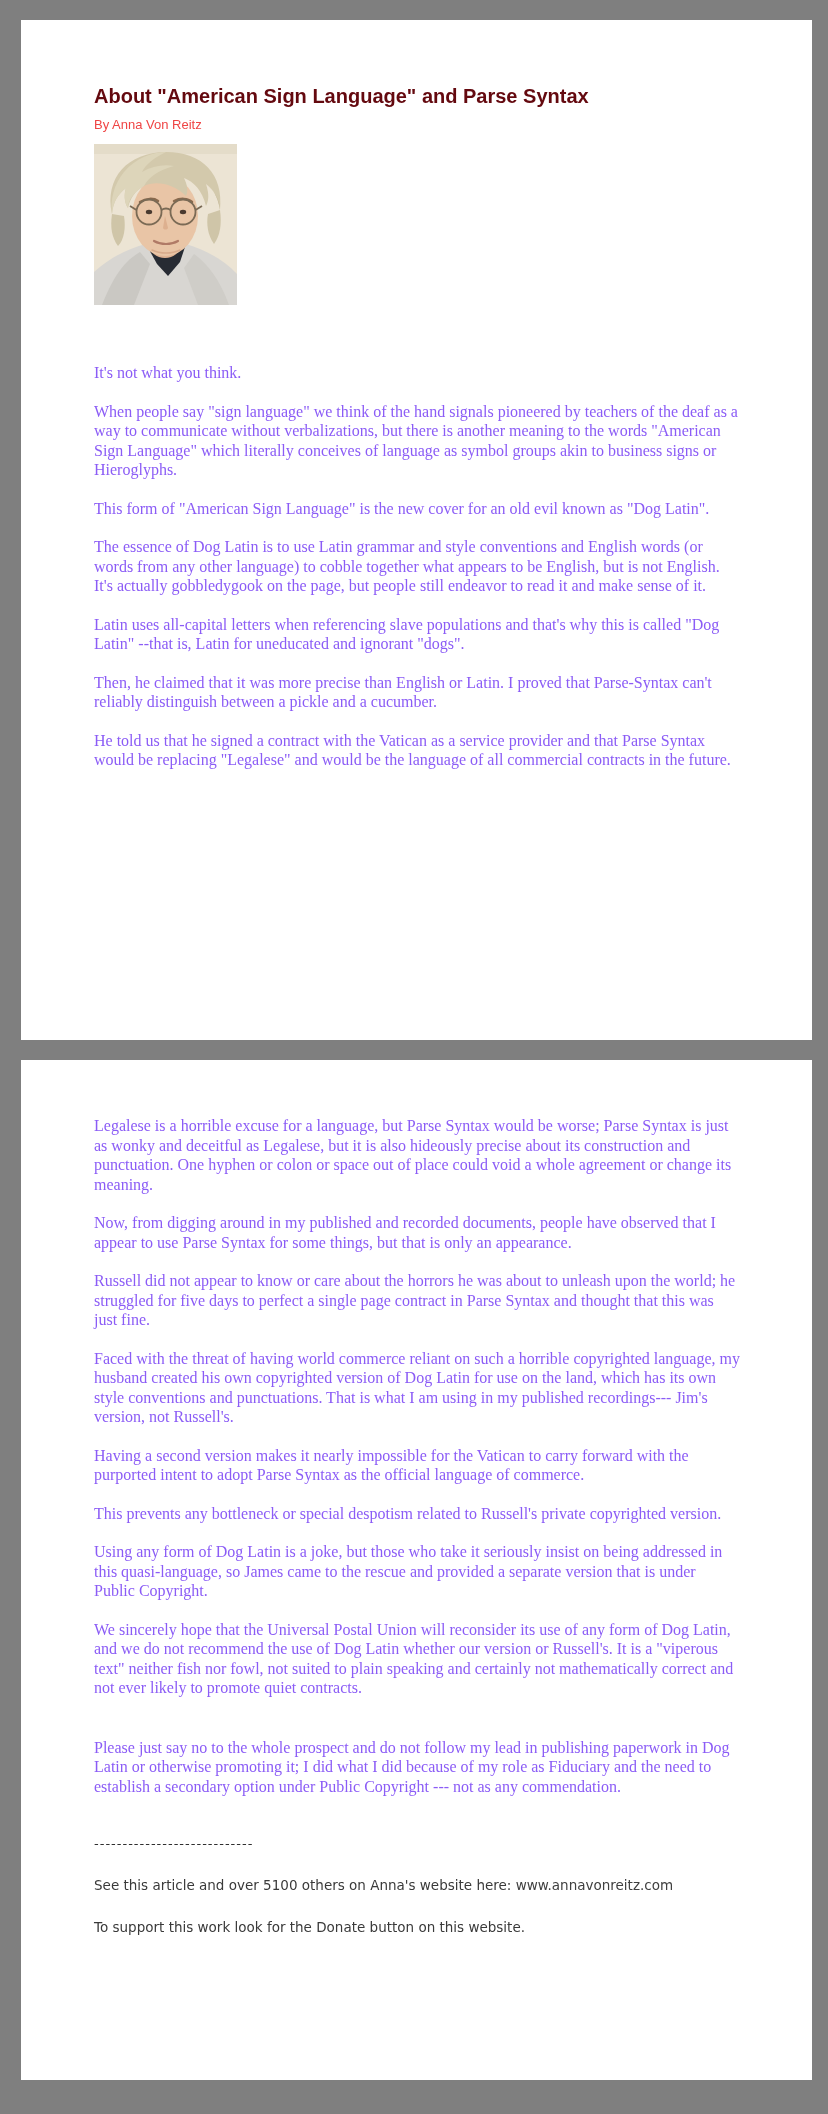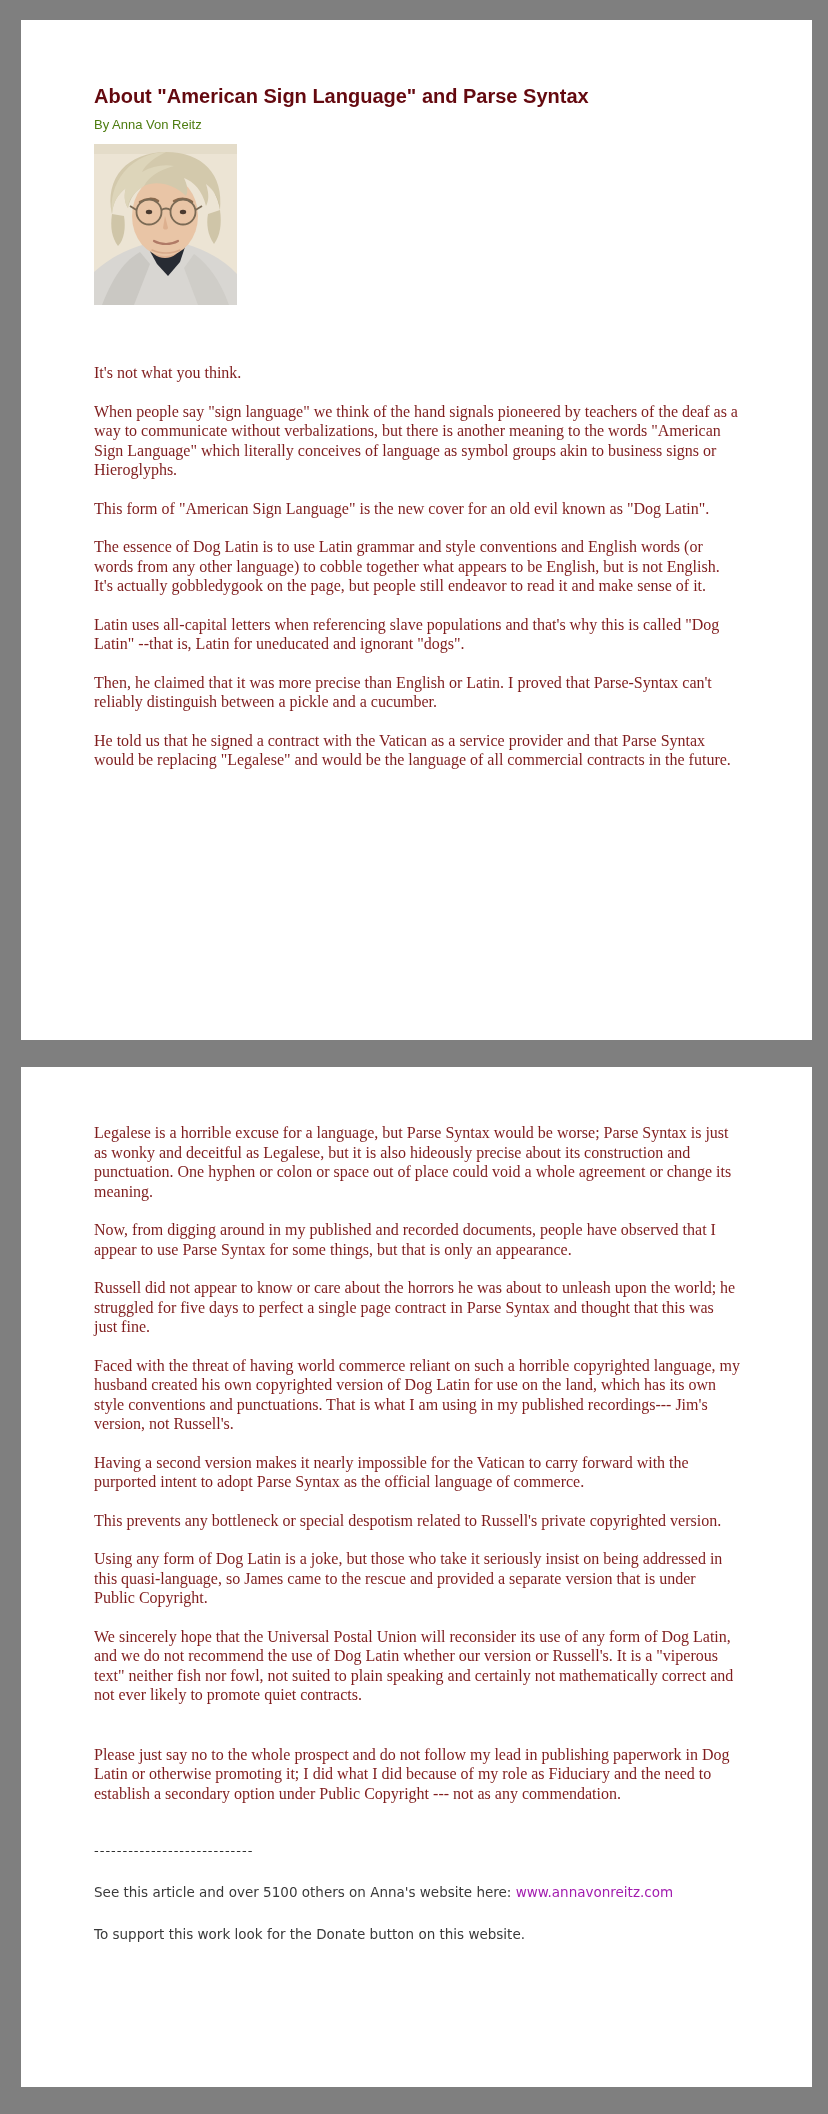--- a/index.html
+++ b/index.html
@@ -19,65 +19,65 @@
   .page {
     position: absolute;
     left: 21px;
     width: 791px;
     height: 1020px;
     background: #ffffff;
     overflow: hidden;
     box-sizing: border-box;
   }
   .page1 { top: 20px; padding: 64px 72px 0 73px; }
-  .page2 { top: 1060px; padding: 56px 72px 0 73px; margin-top: 7px; }
+  .page2 { top: 1060px; padding: 56px 72px 0 73px; }
   .article-title {
     margin: 0;
     font-family: "Liberation Sans", "DejaVu Sans", sans-serif;
     font-weight: bold;
     font-size: 20px;
     line-height: 1.2;
     color: #64090f;
   }
   .byline {
     margin: 9px 0 0 0;
     font-family: "Liberation Sans", "DejaVu Sans", sans-serif;
     font-size: 13px;
-    color: #4d7c0f;
+    color: #ef4444;
   }
   .author-photo {
     display: block;
     margin-top: 12px;
     width: 143px;
     height: 161px;
   }
   .body-para {
     margin: 19px 0 0 0;
     font-size: 16px;
     line-height: 19.5px;
-    color: #7f1d1d;
+    color: #8b5cf6;
     max-width: 648px;
   }
   .first-para { margin-top: 58px; }
   .gap-before { margin-top: 40px; }
   .footer-sep {
     margin: 40px 0 0 0;
     font-family: "DejaVu Sans", "Liberation Sans", sans-serif;
     font-size: 13px;
     letter-spacing: 1px;
     color: #2f2f2f;
   }
   .footer-line {
     margin: 26px 0 0 0;
     font-family: "DejaVu Sans", "Liberation Sans", sans-serif;
     font-size: 13.5px;
     color: #3a3a3a;
   }
   .site-link {
-    color: #a21caf;
+    color: #404040;
     text-decoration: none;
     cursor: pointer;
   }
 </style>
 </head>
 <body>
 
 <div class="canvas">
 
   <div class="page page1">

